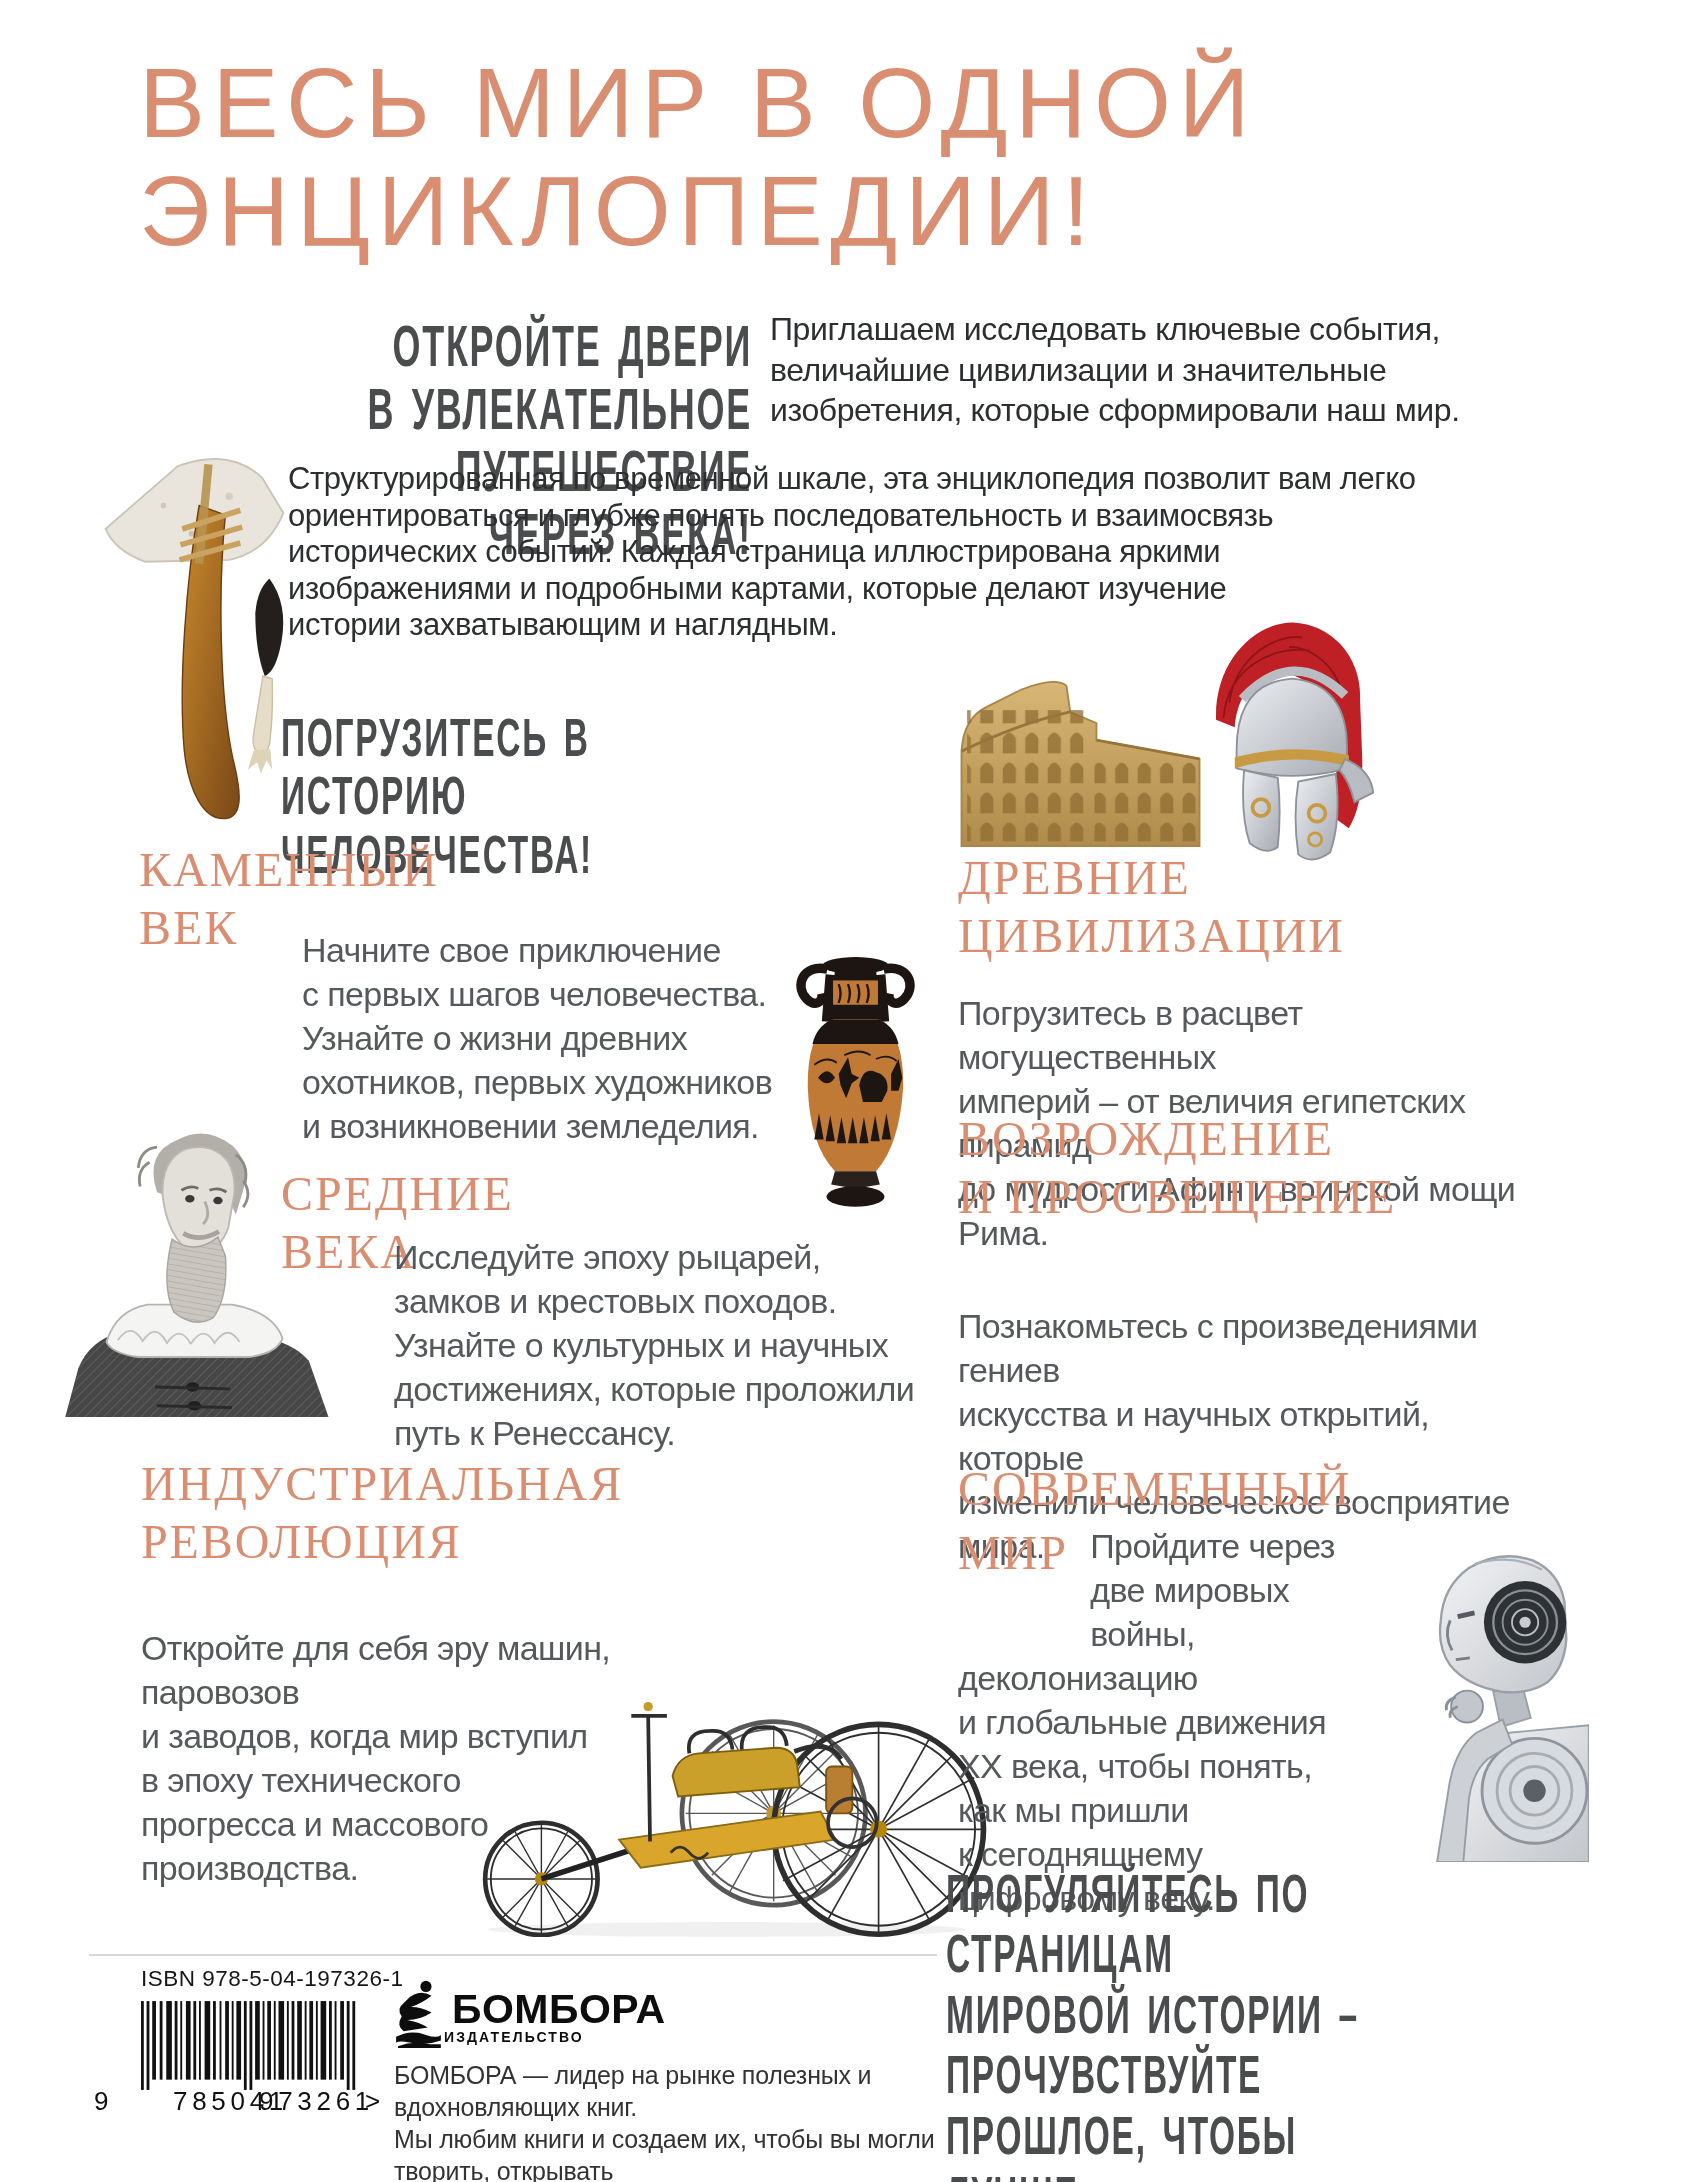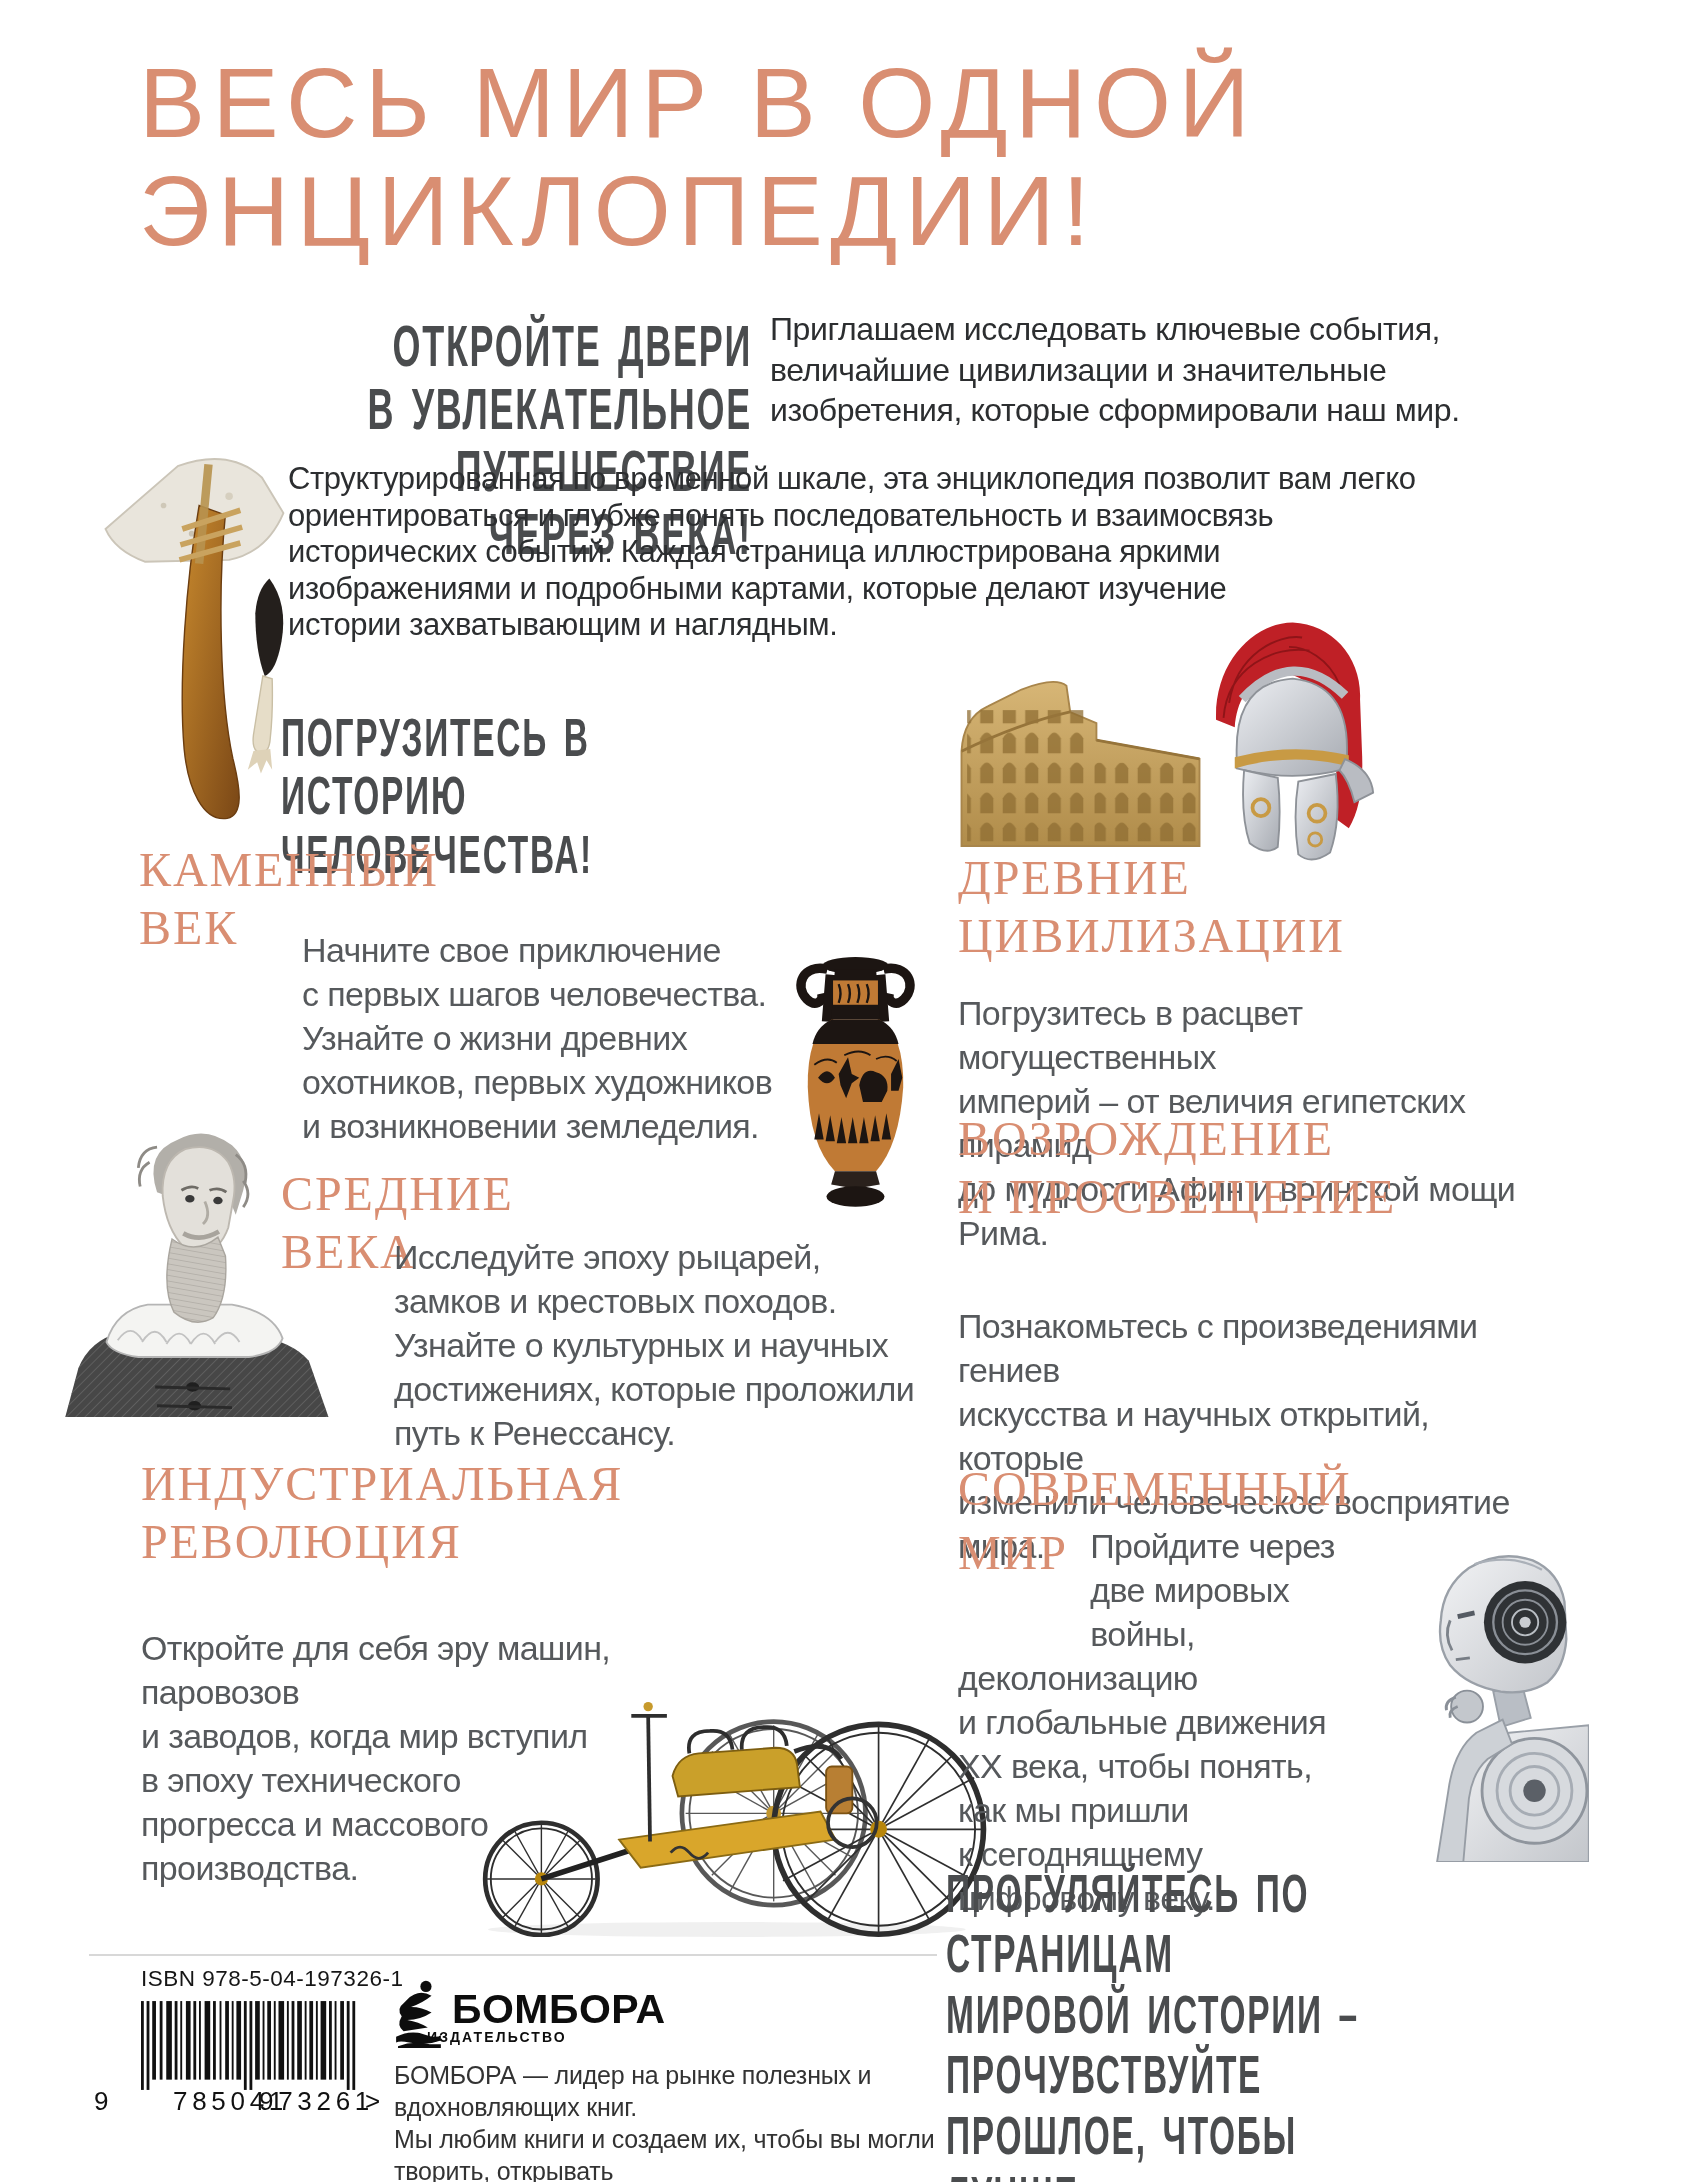--- a/index.html
+++ b/index.html
@@ -359,20 +359,20 @@
 
   <svg class="abs" style="left:394px;top:1979px;" width="49" height="69" viewBox="0 0 52 74">
     <g fill="#0d0d0d">
       <circle cx="34" cy="8" r="6"></circle>
       <path d="M14,22 Q26,10 40,18 Q30,26 18,30 Q30,30 40,36 Q28,44 14,44 Q26,46 36,52 L10,56 Q2,50 8,40 Q2,32 10,26 Z"></path>
       <path d="M2,62 Q18,54 34,60 Q46,64 50,60 L50,66 Q34,72 16,68 Q6,66 2,68 Z"></path>
       <path d="M4,72 Q20,66 38,70 L50,70 L50,74 L4,74 Z"></path>
     </g>
   </svg>
   <div class="abs pub-name" style="left:452px;top:1986px;">БОМБОРА</div>
-  <div class="abs pub-sub" style="left:427px;top:2029px;text-align:right;">ИЗДАТЕЛЬСТВО</div>
+  <div class="abs pub-sub" style="left:444px;top:2029px;text-align:right;">ИЗДАТЕЛЬСТВО</div>
 
   <div class="abs pub-desc prelines" style="left:394px;top:2059px;width:562px;">БОМБОРА — лидер на рынке полезных и вдохновляющих книг.
 Мы любим книги и создаем их, чтобы вы могли творить, открывать
 мир, пробовать новое, расти. Быть счастливыми. Быть на волне.</div>
 
 </div>
 
 
 </body></html>

